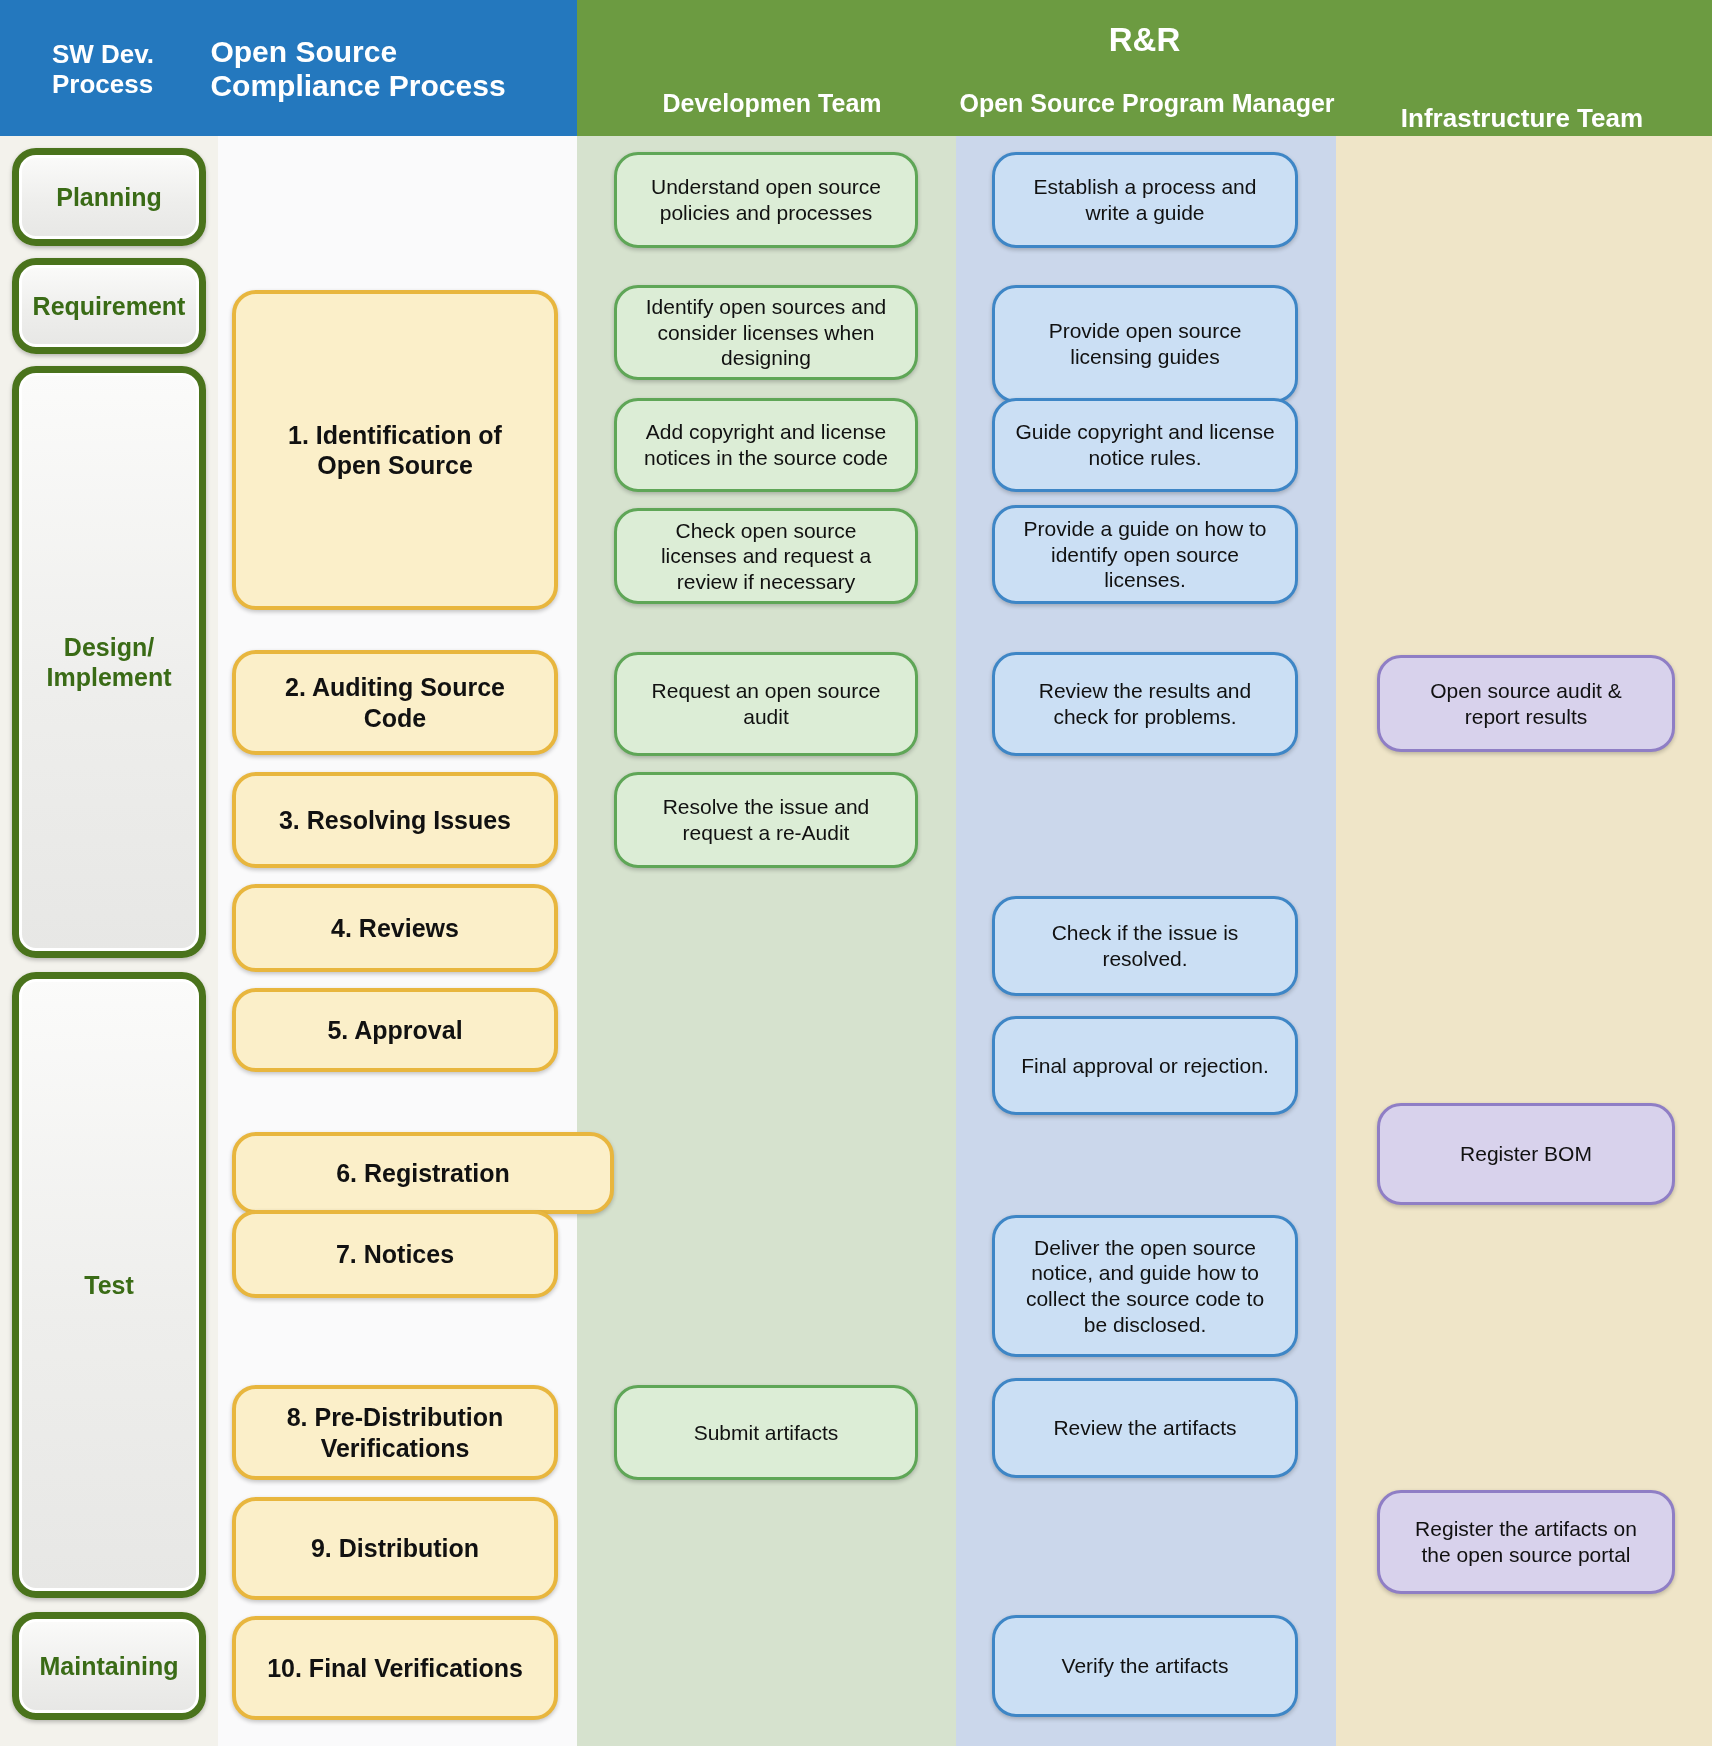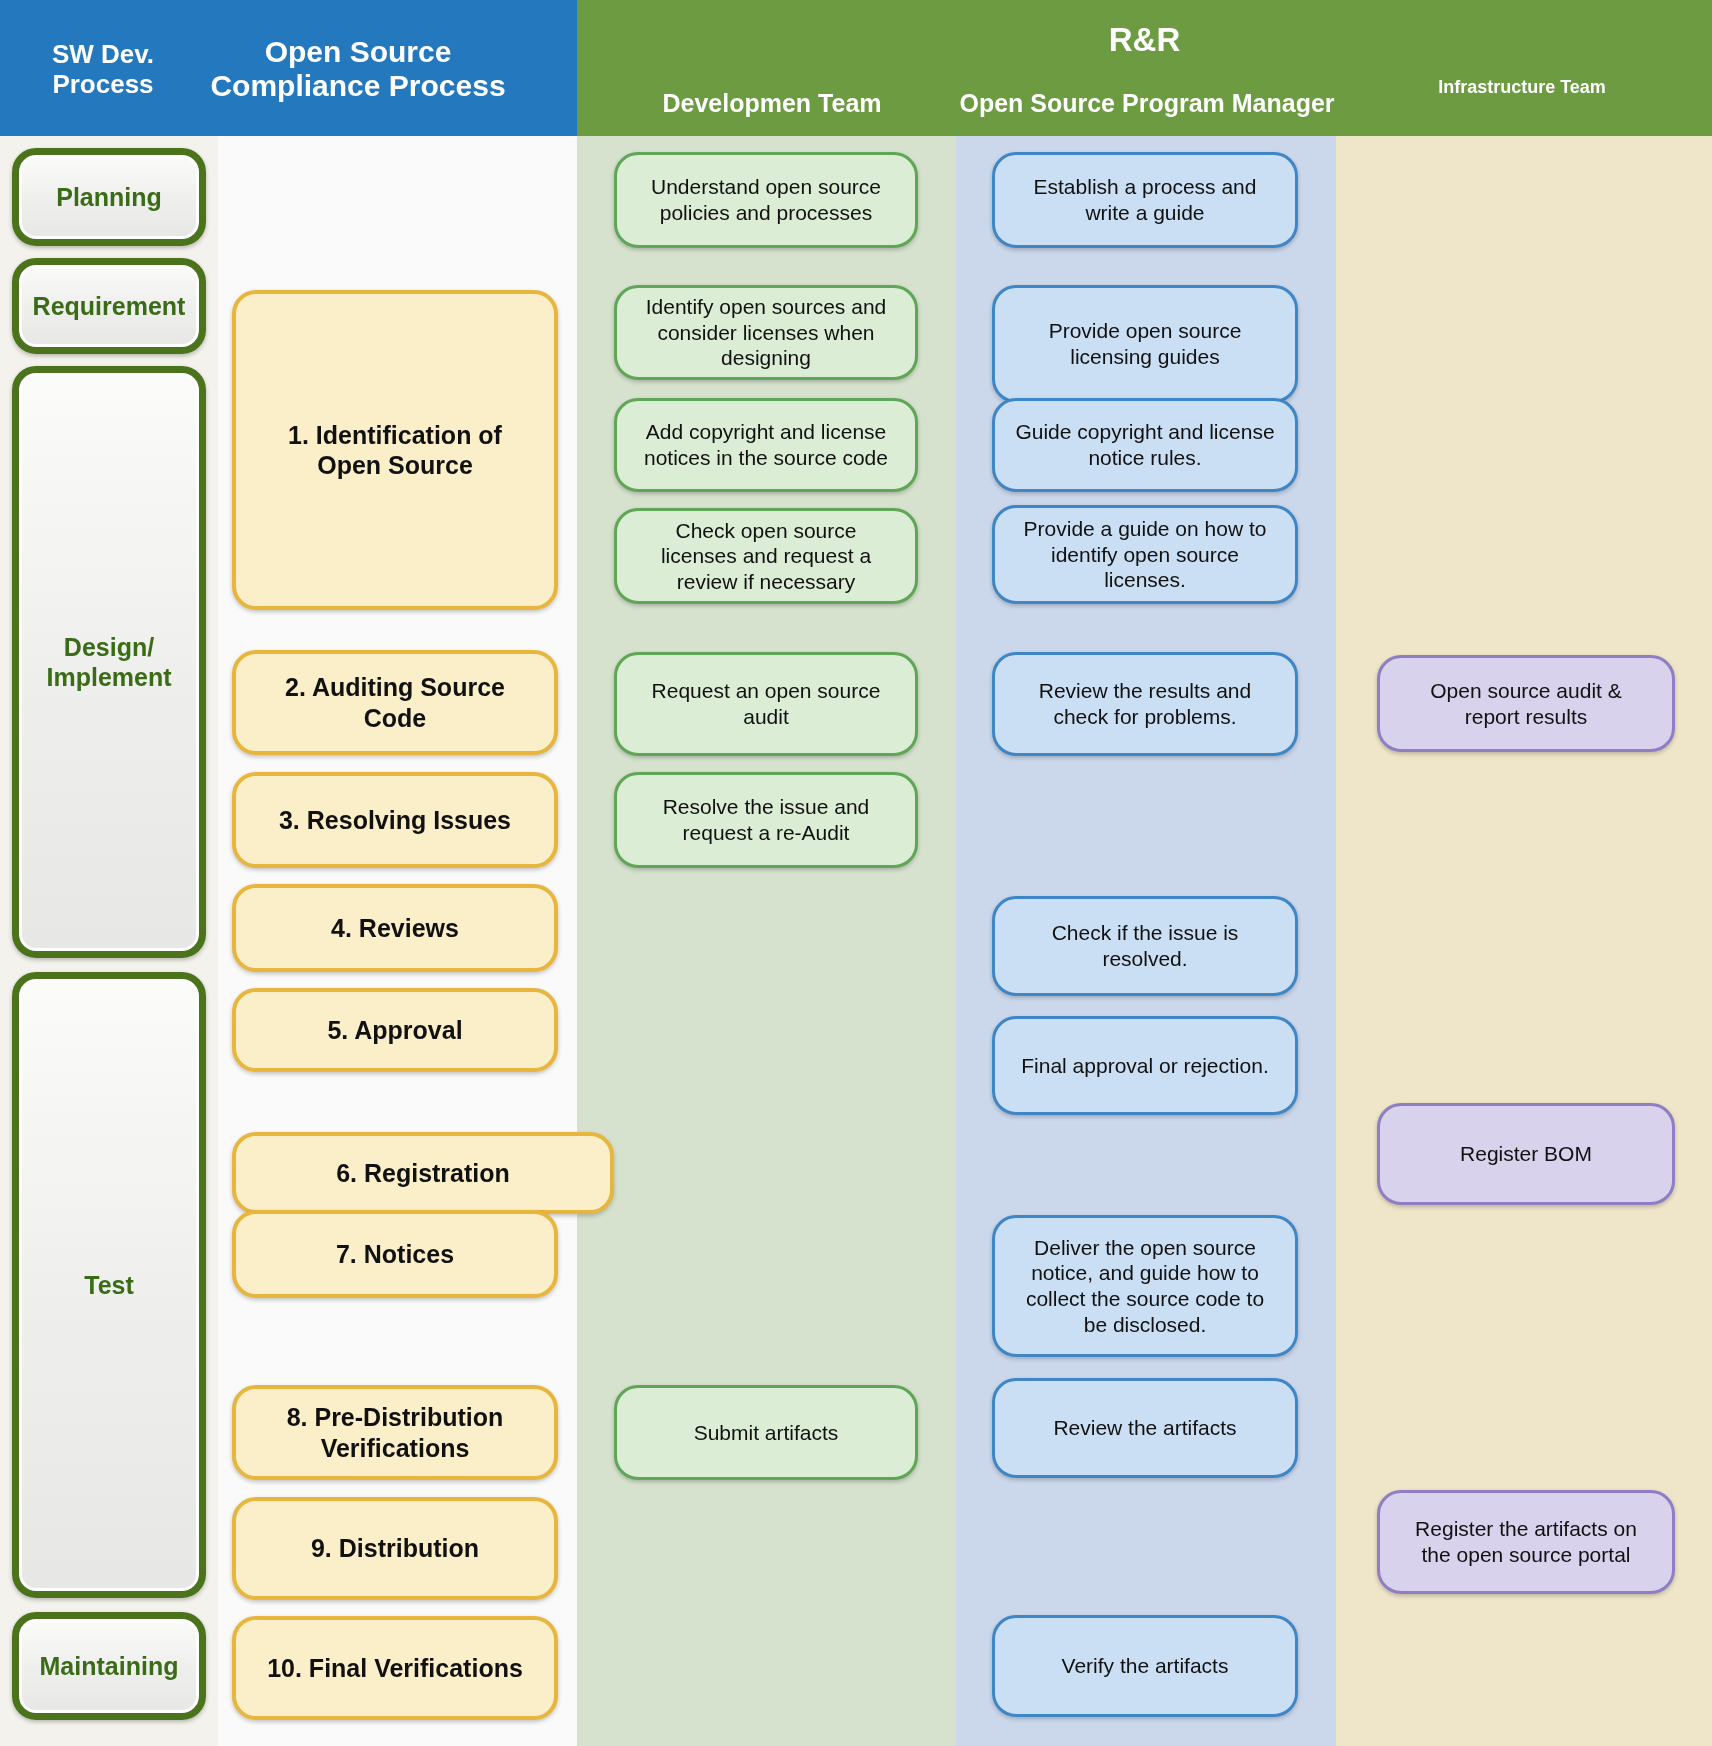--- a/index.html
+++ b/index.html
@@ -9,28 +9,28 @@
     font-family:"Liberation Sans","DejaVu Sans",sans-serif;
     overflow:hidden;
     background:#ffffff;
   }
   
   .hdr{position:absolute;top:0;height:136px;}
   .hdr-blue{left:0;width:577px;background:#2478BE;}
   .hdr-green{left:577px;width:1135px;background:#6C9B41;}
   .hdr-label{
     position:absolute;display:flex;align-items:center;justify-content:center;
-    color:#ffffff;font-weight:bold;text-align:center;white-space:pre-line;line-height:1.15;
+    color:#ffffff;font-weight:bold;white-space:pre-line;line-height:1.15;
   }
   .hdr-swdev{left:8px;top:28px;width:190px;height:84px;font-size:26px;}
   .hdr-compliance{left:188px;top:22px;width:340px;height:94px;font-size:30px;}
   .hdr-rr{left:0;top:14px;width:1135px;height:52px;font-size:33px;}
   .hdr-lane-dev{left:30px;top:80px;width:330px;height:46px;font-size:25px;}
   .hdr-lane-ospm{left:370px;top:80px;width:400px;height:46px;font-size:25px;}
-  .hdr-lane-infra{left:770px;top:64px;width:350px;height:46px;font-size:18px;}
+  .hdr-lane-infra{left:770px;top:96px;width:350px;height:46px;font-size:26px;}
   
   .lane{position:absolute;top:136px;height:1610px;}
   .lane-swdev{left:0;width:218px;background:#F3F2EC;}
   .lane-compliance{left:218px;width:359px;background:#FAFAFB;}
   .lane-dev{left:577px;width:379px;background:#D6E2CE;}
   .lane-ospm{left:956px;width:380px;background:#CBD7EB;}
   .lane-infra{left:1336px;width:376px;background:#EFE5C8;}
   
   .box{
     position:absolute;box-sizing:border-box;

